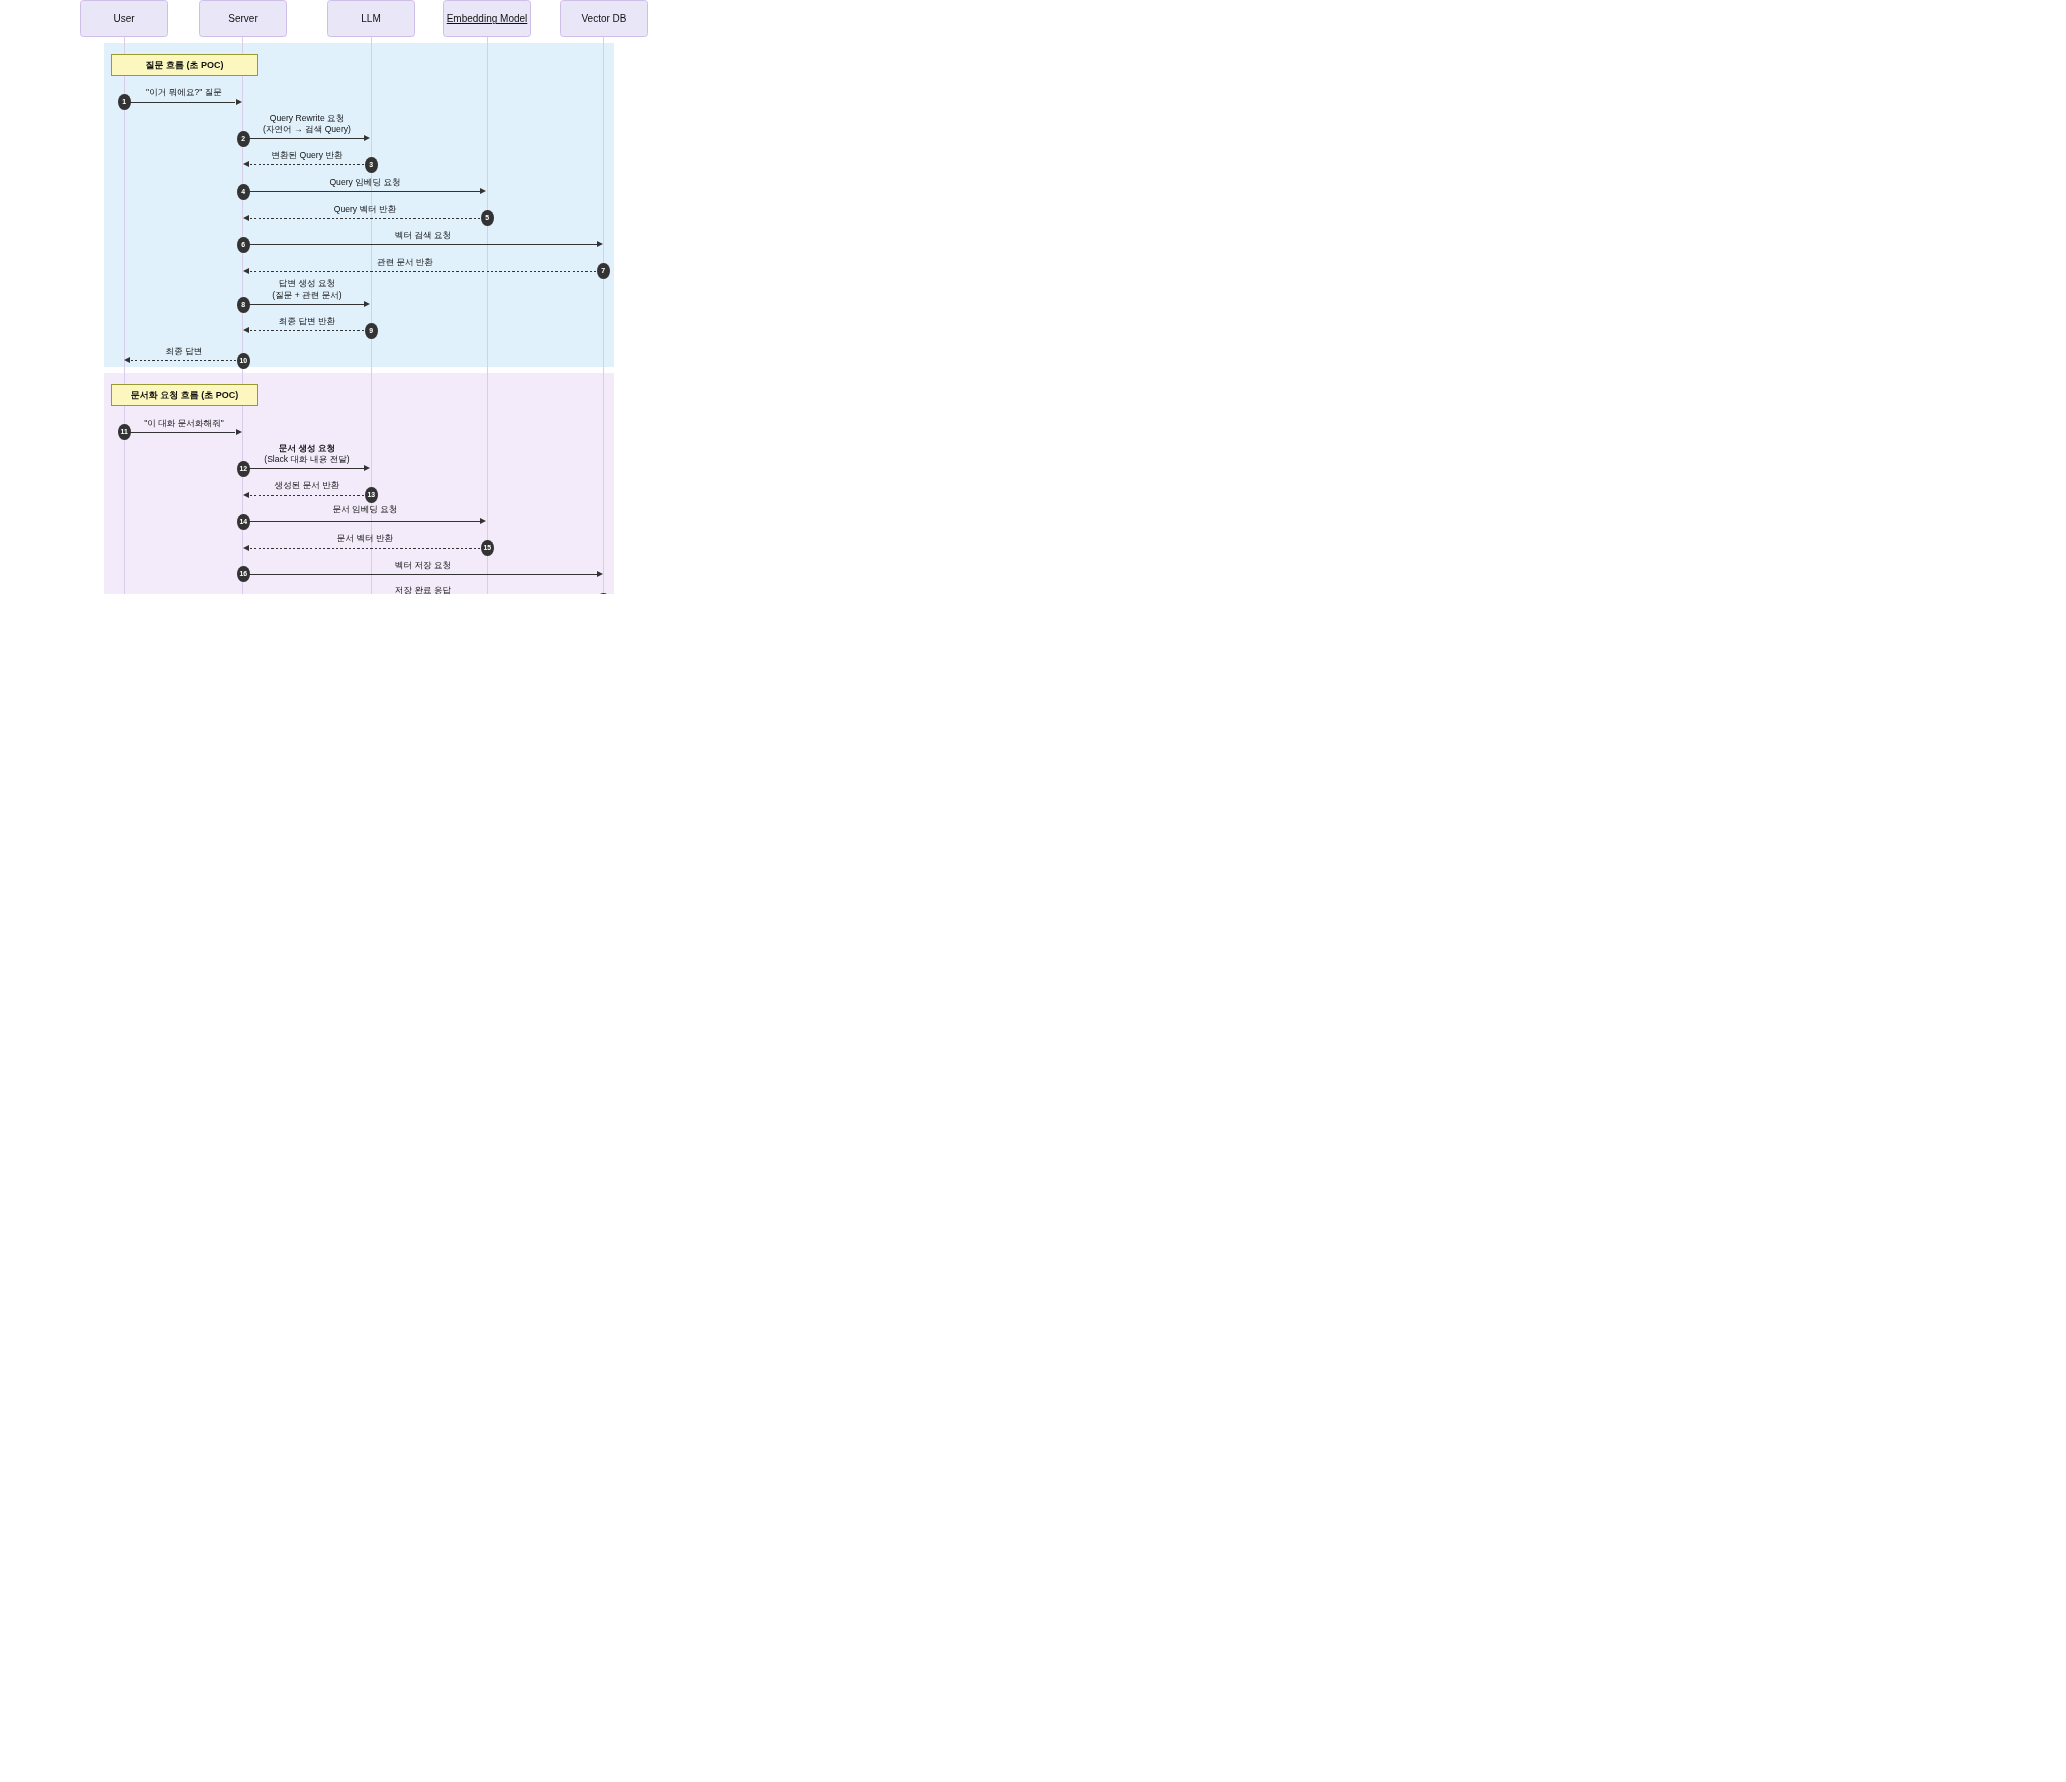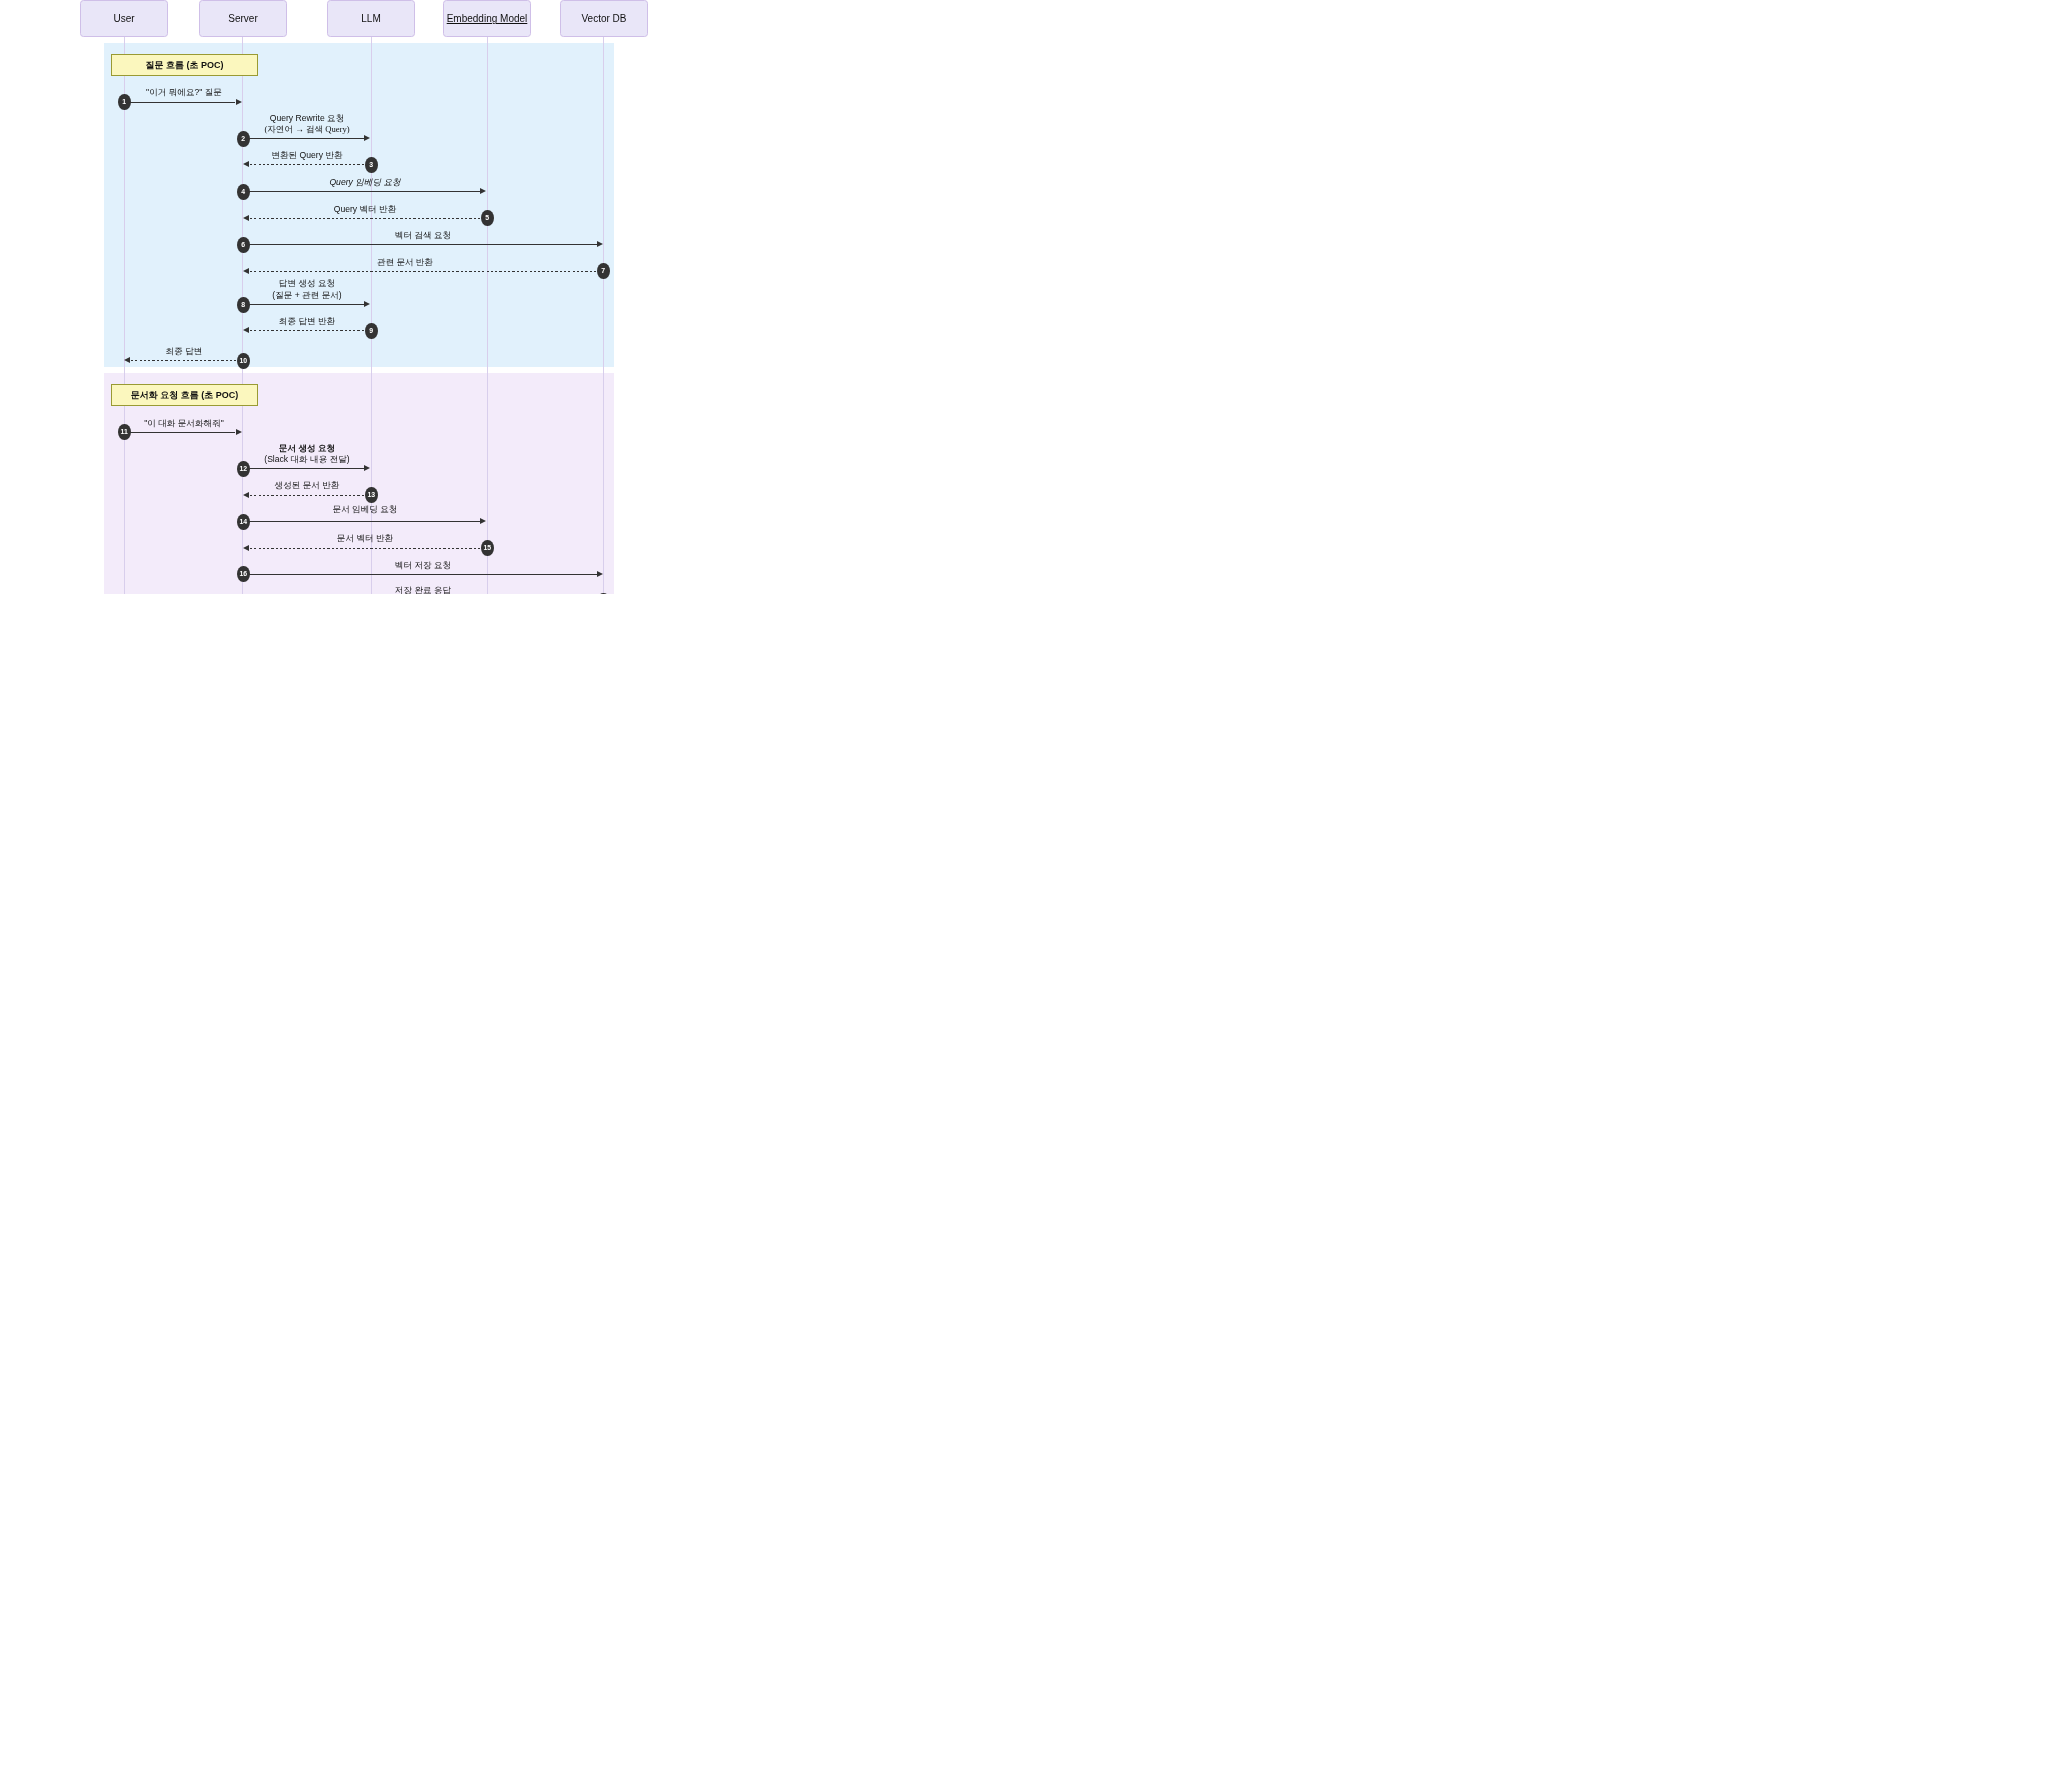--- a/index.html
+++ b/index.html
@@ -71,31 +71,31 @@
   <div class="note" style="left:111px;top:384px;">
       <span>문서화 요청 흐름 (초 POC)</span>
     </div>
 
   <div class="lbl" style="left:115px;top:87px;">"이거 뭐에요?" 질문</div>
   <div class="ln" style="left:124px;top:102px;width:111px;"></div>
   <div class="hd r" style="left:236px;top:99px;"></div>
   <div class="num" style="left:118px;top:94px;">1</div>
 
   <div class="lbl" style="left:238px;top:113px;">Query Rewrite 요청</div>
-  <div class="lbl" style="left:238px;top:124px;font-family:Liberation Serif, serif;">(자연어 → 검색 Query)</div>
+  <div class="lbl" style="left:238px;top:124px;">(자연어 → 검색 Query)</div>
   <div class="ln" style="left:243px;top:138px;width:121px;"></div>
   <div class="hd r" style="left:364px;top:135px;"></div>
   <div class="num" style="left:237px;top:131px;">2</div>
 
   <div class="lbl" style="left:238px;top:150px;">변환된 Query 반환</div>
   <div class="hd l" style="left:243px;top:161px;"></div>
   <div class="ln dash" style="left:250px;top:164px;width:121px;"></div>
   <div class="num" style="left:365px;top:157px;">3</div>
 
-  <div class="lbl" style="left:296px;top:177px;font-style:italic;">Query 임베딩 요청</div>
+  <div class="lbl" style="left:296px;top:177px;">Query 임베딩 요청</div>
   <div class="ln" style="left:243px;top:191px;width:238px;"></div>
   <div class="hd r" style="left:480px;top:188px;"></div>
   <div class="num" style="left:237px;top:184px;">4</div>
 
   <div class="lbl" style="left:296px;top:204px;">Query 벡터 반환</div>
   <div class="hd l" style="left:243px;top:215px;"></div>
   <div class="ln dash" style="left:250px;top:218px;width:238px;"></div>
   <div class="num" style="left:481px;top:210px;">5</div>
 
   <div class="lbl" style="left:354px;top:230px;">벡터 검색 요청</div>

